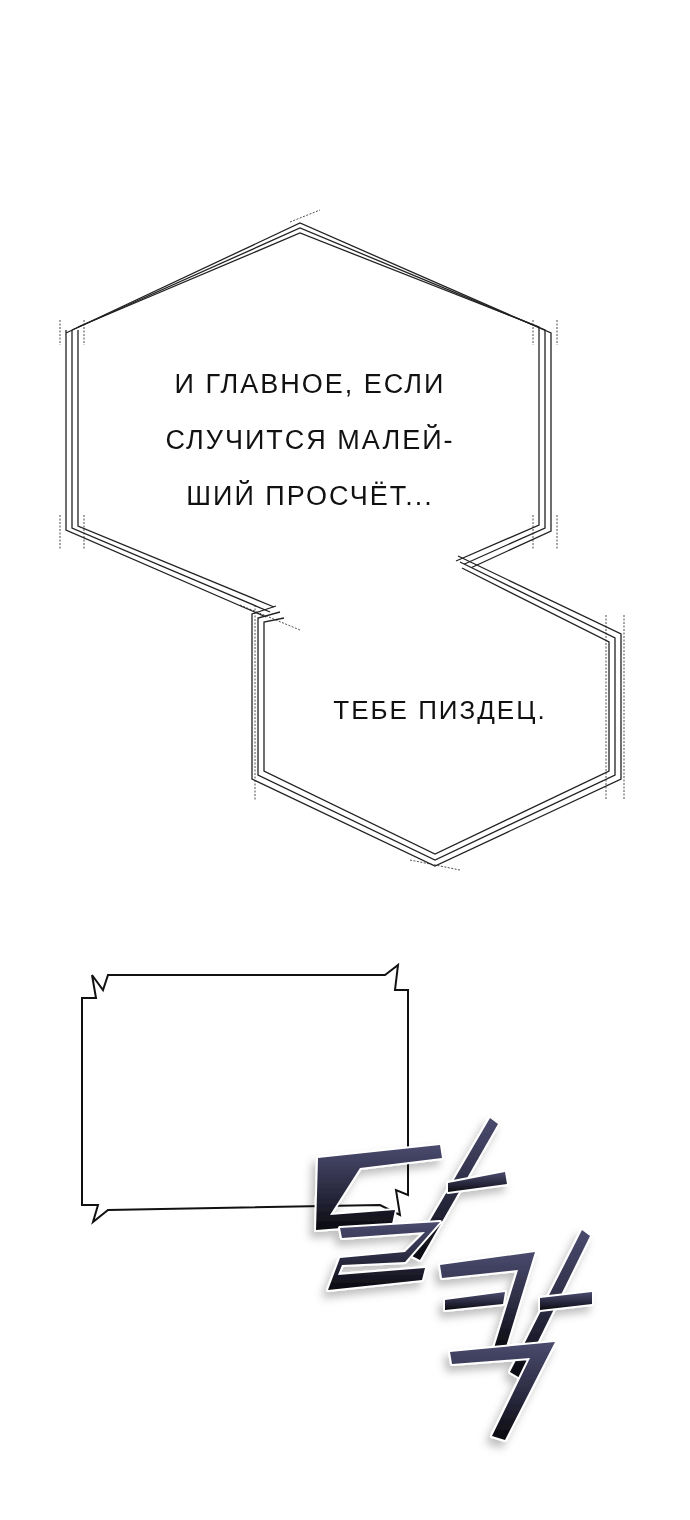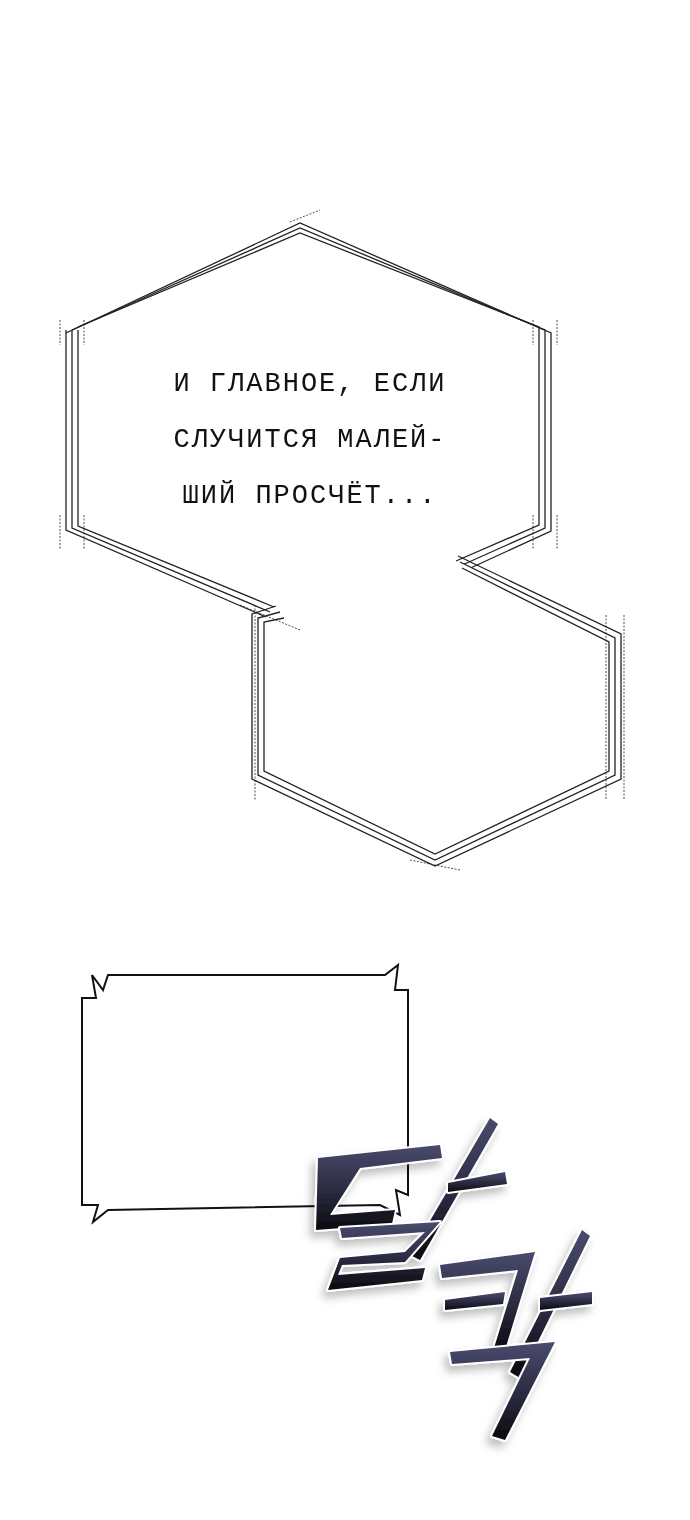--- a/index.html
+++ b/index.html
@@ -1,20 +1,20 @@
 <!DOCTYPE html>
 <html><head>
   <meta charset="utf-8">
   <style>
     html, body { margin: 0; padding: 0; background: #ffffff; }
     body { width: 690px; height: 1520px; position: relative; overflow: hidden; }
     .canvas { position: absolute; left: 0; top: 0; width: 690px; height: 1520px; }
     .bubble-text {
       position: absolute;
-      font-family: Liberation Mono, monospace;
+      font-family: Liberation Sans, sans-serif;
       color: #111111;
       letter-spacing: 2px;
       text-align: center;
       line-height: 56px;
       font-size: 27px;
       white-space: pre-line;
     }
     #text-1 { left: 120px; top: 356px; width: 380px; }
     #text-2 { left: 290px; top: 682px; width: 300px; font-size: 26px; }
     #text-3 { left: 92px; top: 1050px; width: 300px; font-size: 25px; line-height: 54px; }
@@ -94,14 +94,15 @@
       <path d="M582,1230 L590,1236 L520,1378 L510,1372 Z"></path>
       <path d="M540,1298 L592,1292 L592,1304 L540,1310 Z"></path>
 
       <path d="M450,1352 L555,1342 L505,1440 L492,1436 L530,1358 L452,1364 Z"></path>
     </g>
   </svg>
 
   <div id="text-1" class="bubble-text">И ГЛАВНОЕ, ЕСЛИ
 СЛУЧИТСЯ МАЛЕЙ-
 ШИЙ ПРОСЧЁТ...</div>
+  <div id="text-2" class="bubble-text">ТЕБЕ ПИЗДЕЦ.</div>
 
 </div>
 
 </body></html>

